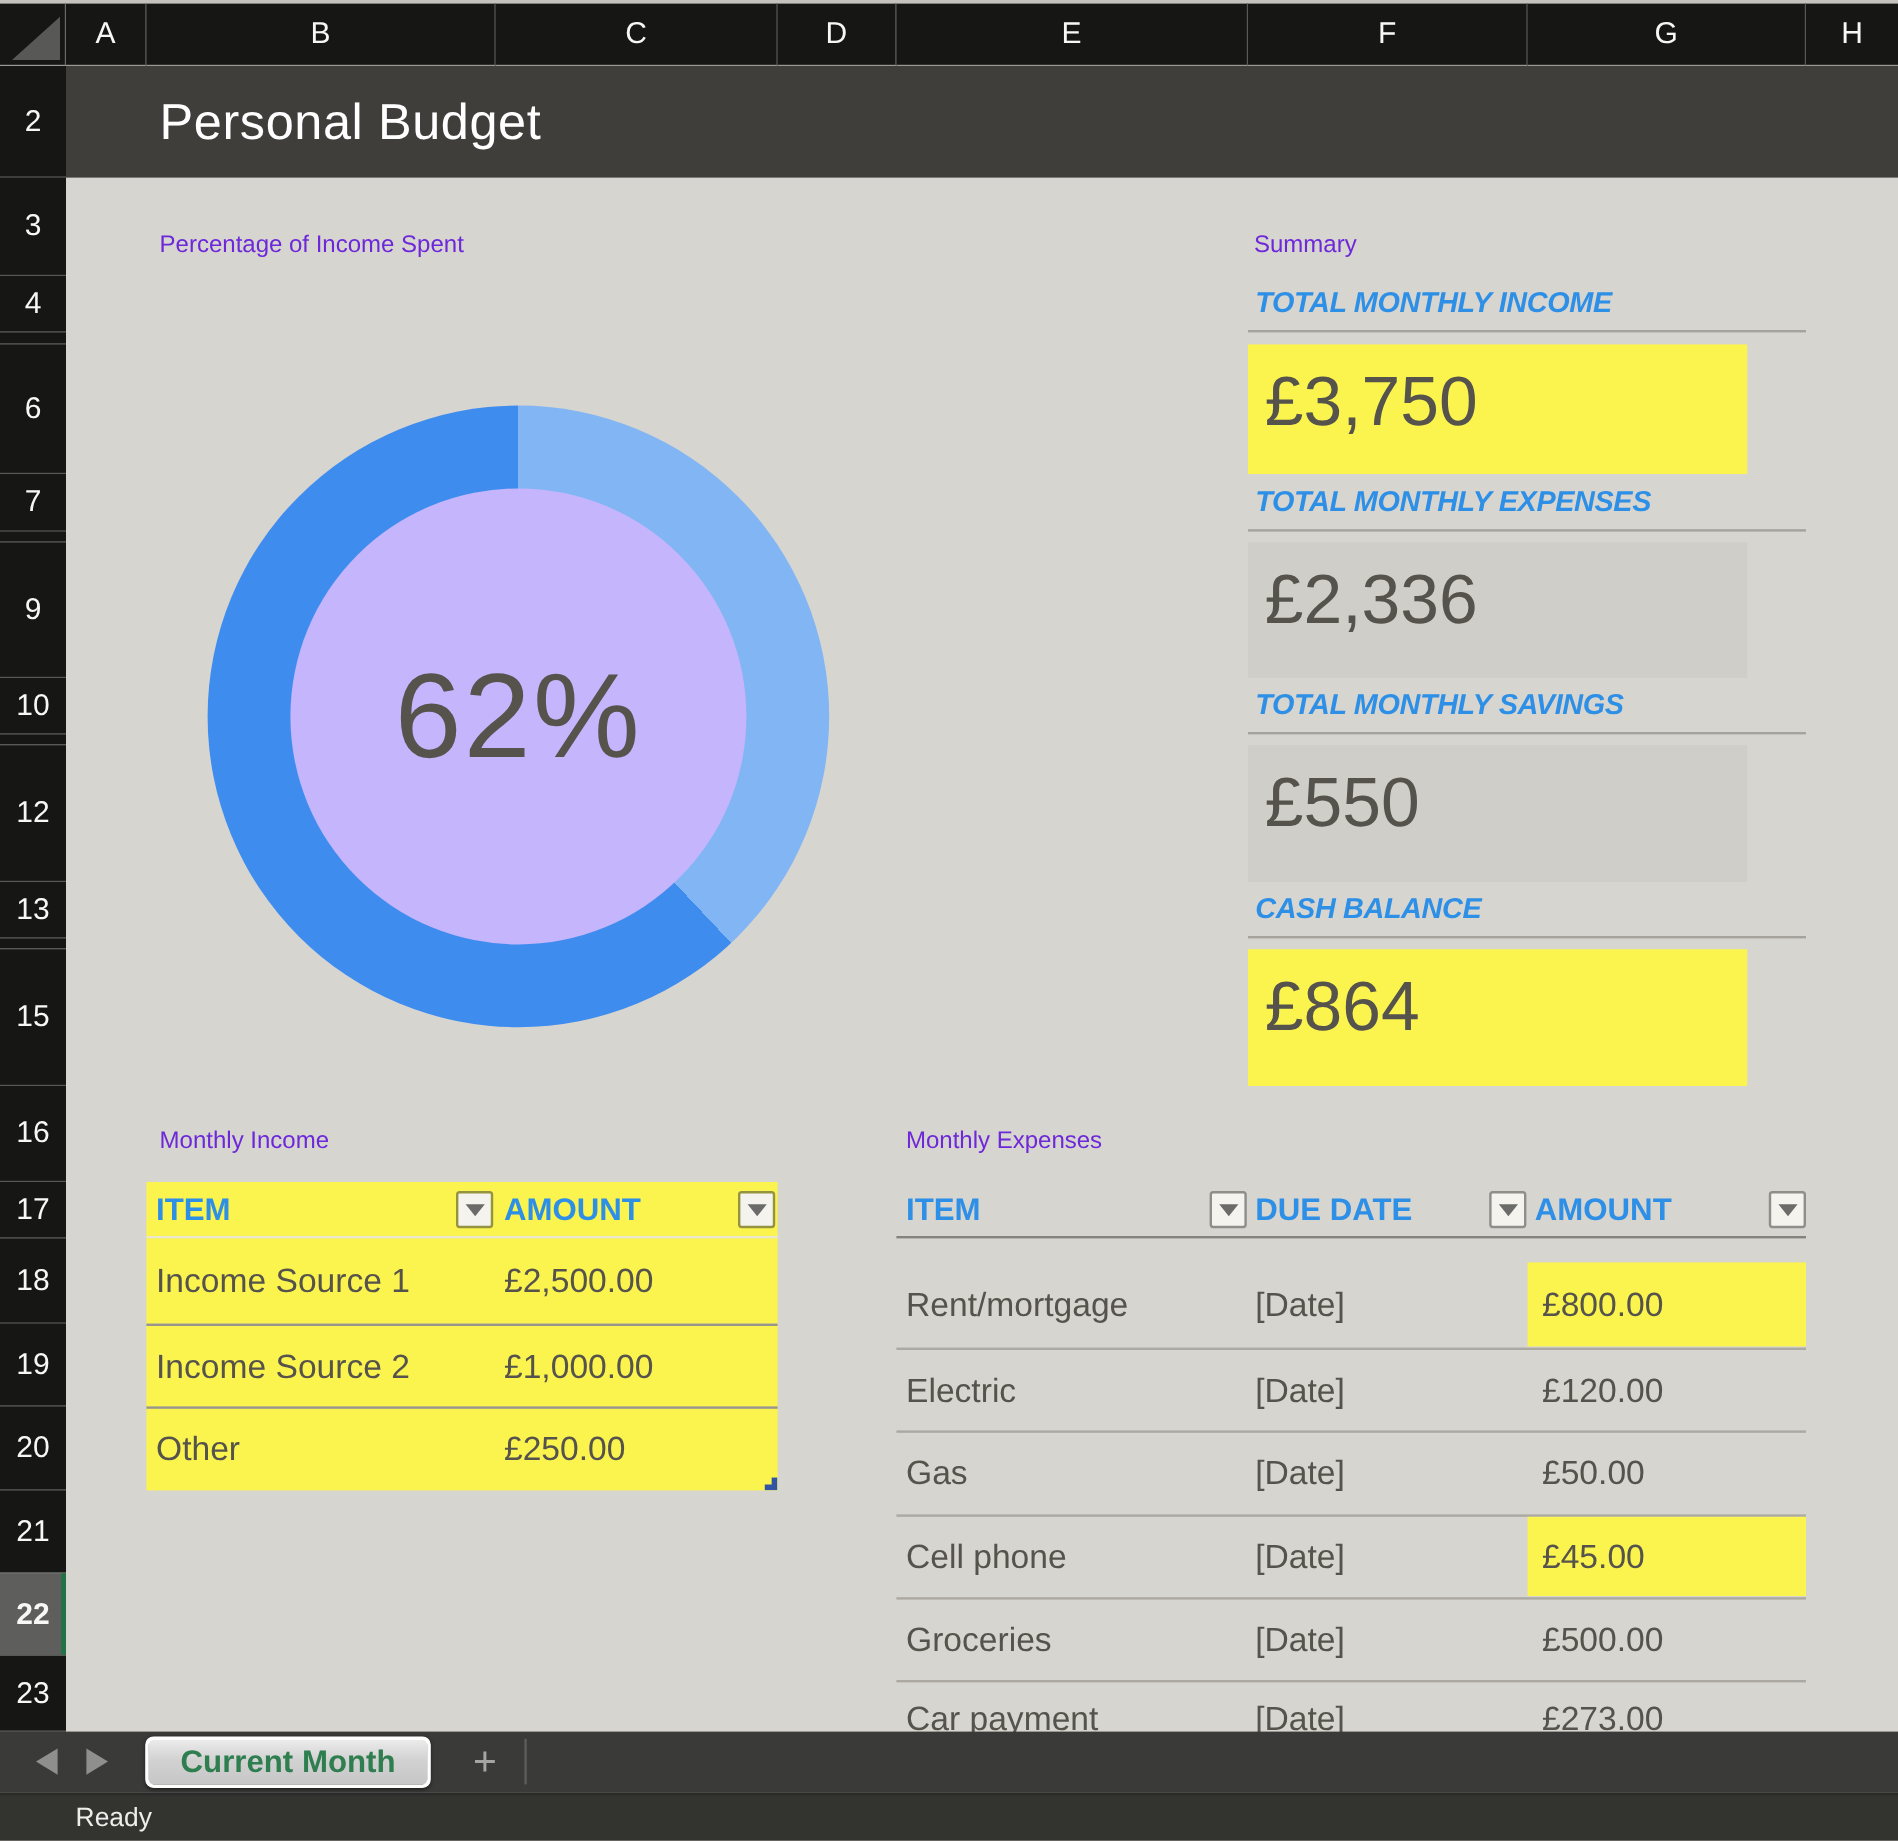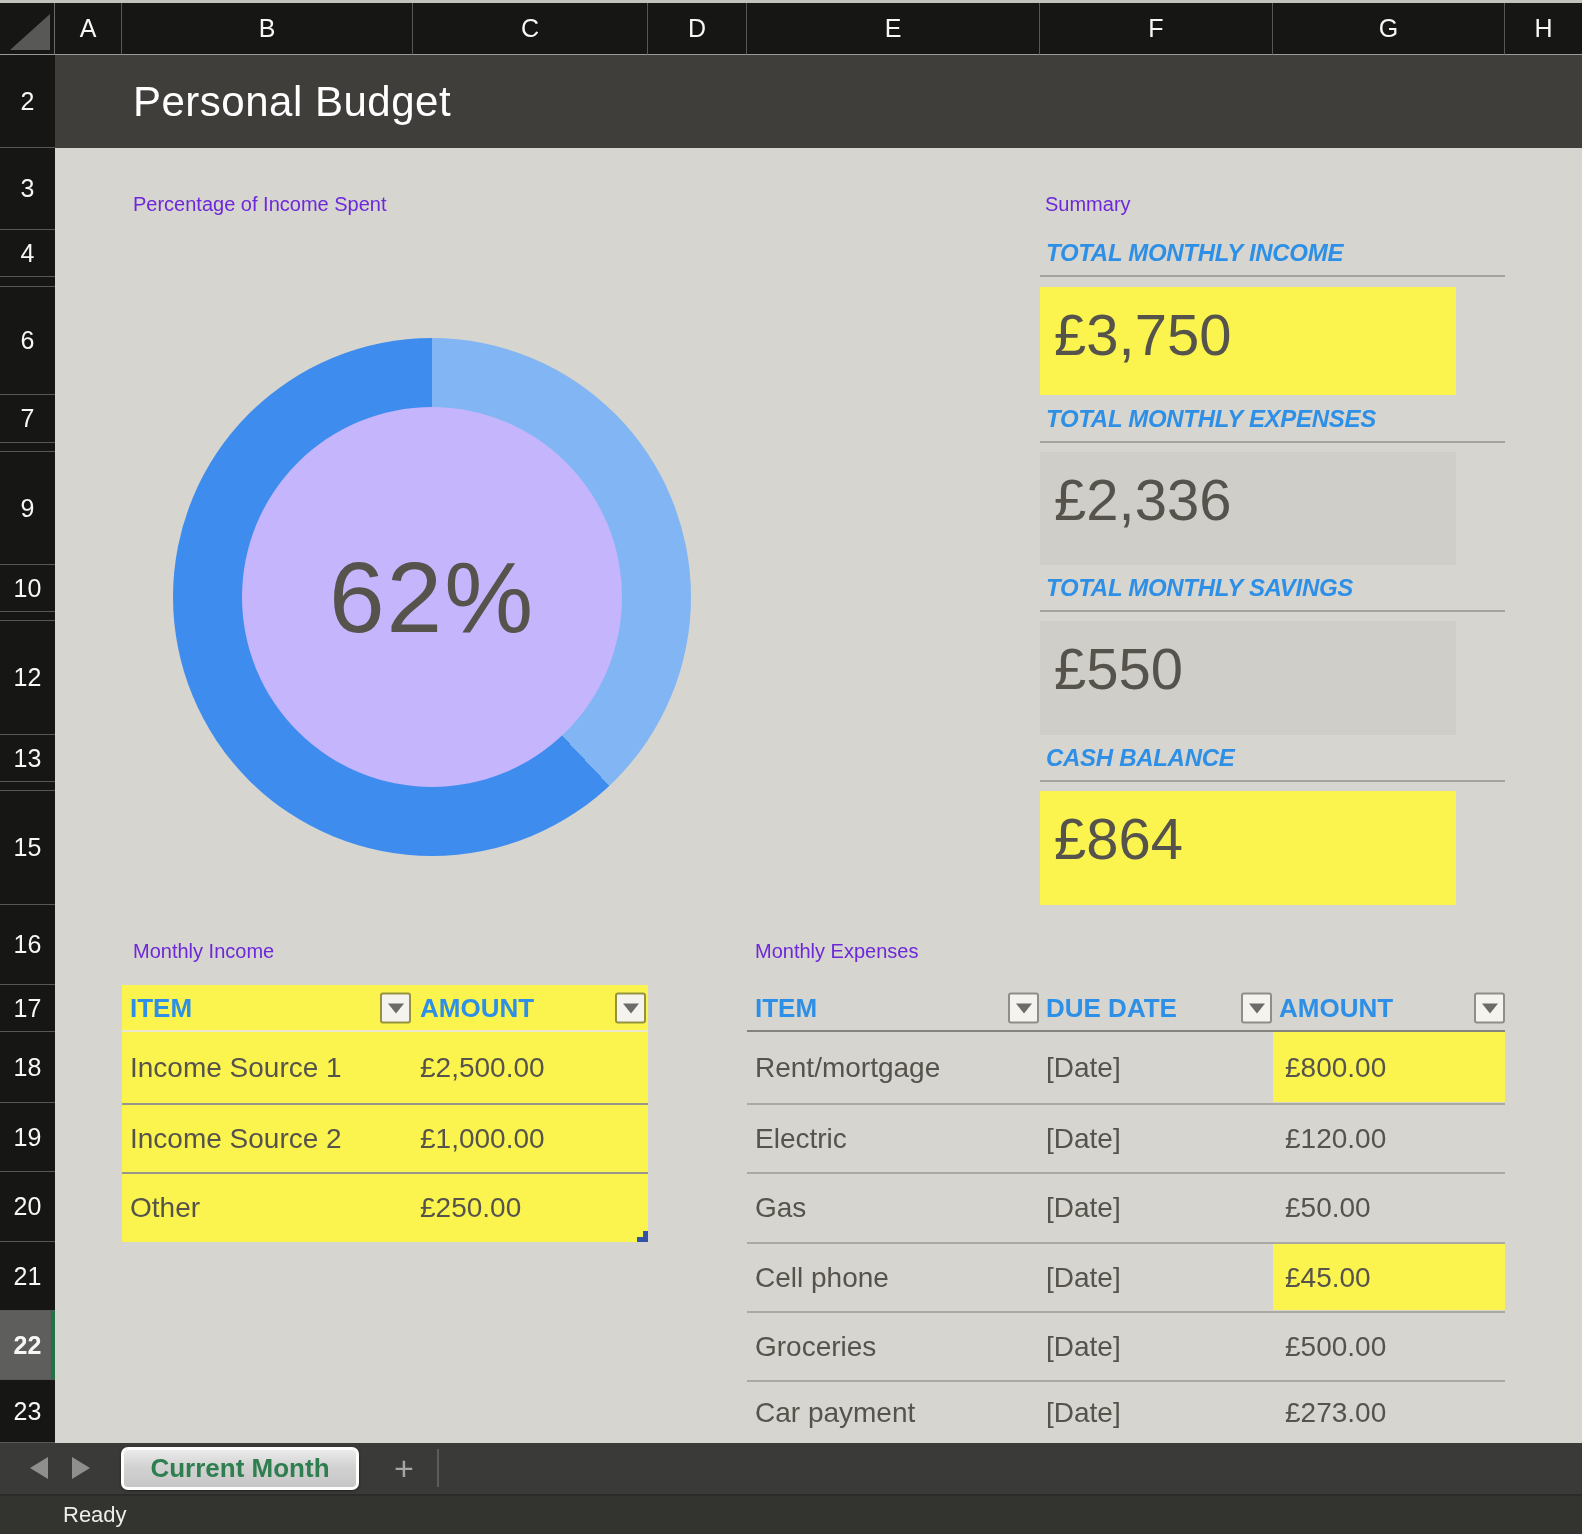--- a/index.html
+++ b/index.html
@@ -60,21 +60,21 @@
   .inc-header { left:122px; top:985px; width:526px; height:47px; background:#FBF44F;
                 border-bottom:2px solid #E9E7D0; }
   .inc-row { position:absolute; left:122px; width:526px; background:#FBF44F; display:flex; align-items:center; }
   .inc-row .item { margin-left:8px; }
   .inc-row .amount { position:absolute; left:298px; }
   .inc-sep { border-top:2px solid #98968C; }
   .table-handle { position:absolute; left:637px; top:1231px; width:11px; height:11px; background:#3155A4;
                   clip-path:polygon(100% 0,100% 100%,0 100%,0 55%,55% 55%,55% 0); }
 
   .exp-header { left:747px; top:985px; width:758px; height:47px; border-bottom:2px solid #85837B; }
-  .exp-row { position:absolute; left:747px; width:758px; display:flex; align-items:center; }
+  .exp-row { position:absolute; left:747px; width:758px; display:flex; align-items:center;margin-top:20px; }
   .exp-row .item { margin-left:8px; }
   .exp-row .due { position:absolute; left:299px; }
   .exp-row .amount { position:absolute; left:538px; }
   .exp-sep { border-top:2px solid #ABA9A1; }
   .cell-hl { position:absolute; left:526px; top:0; bottom:1px; width:232px; background:#FBF44F; z-index:-1; }
   .exp-row { z-index:0; }
 
   
   .tab-strip { position:absolute; left:0; top:1443px; width:1582px; height:51px; background:#3A3A38; }
   .nav-arrow { position:absolute; top:14px; width:0; height:0; }

